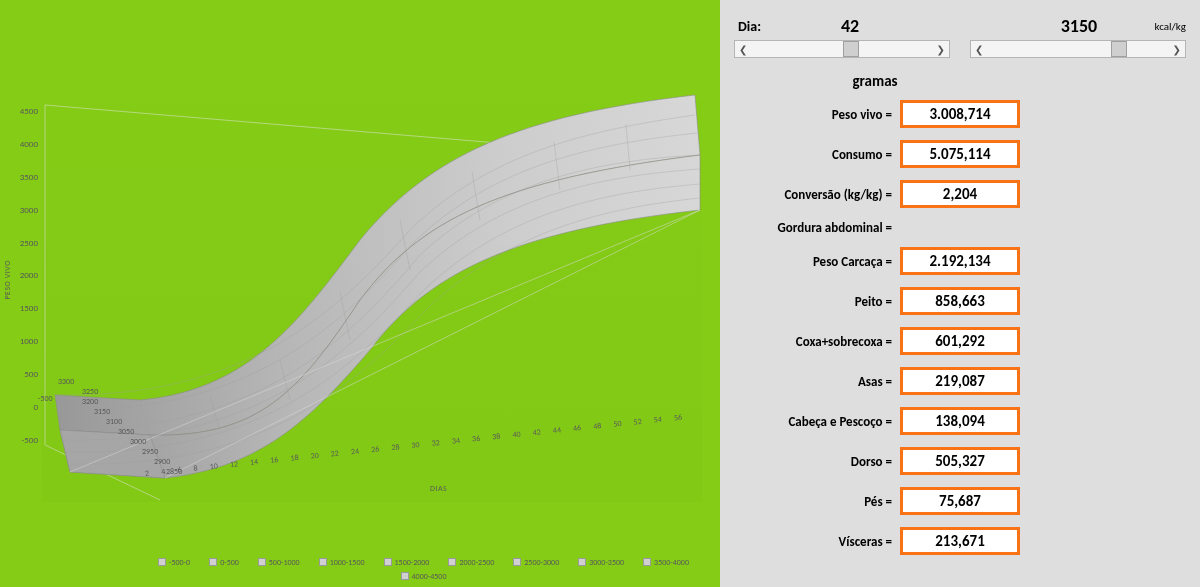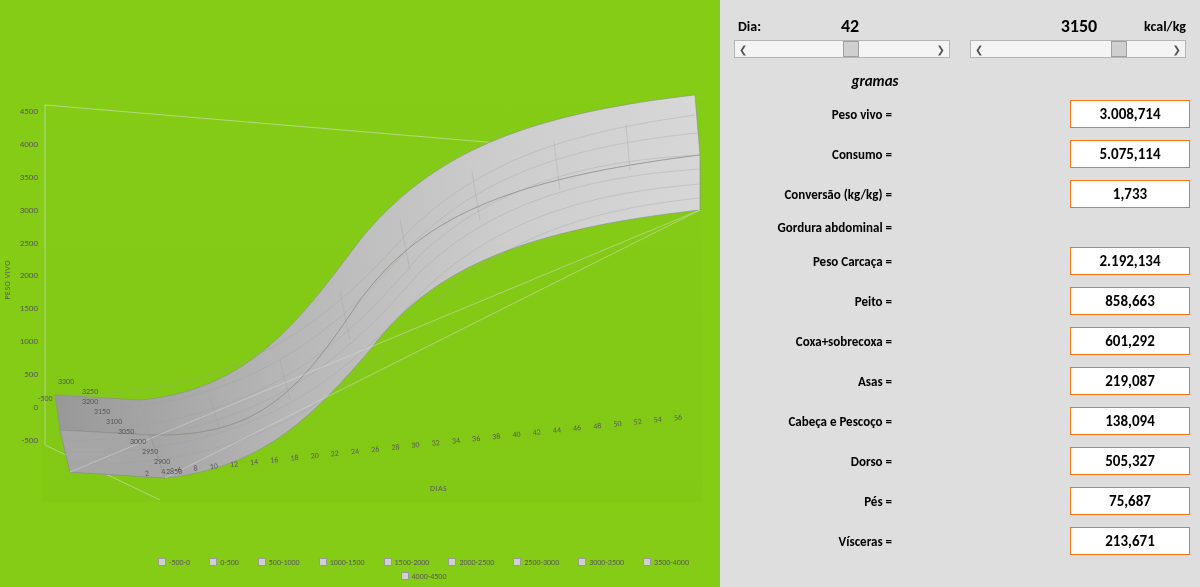--- a/index.html
+++ b/index.html
@@ -20,33 +20,33 @@
   .legend-item { display: flex; align-items: center; gap: 3px; font-size: 8px; color: #595959; padding-left: 7px; }
   .legend-sw { width: 8px; height: 8px; border: 1px solid #999; background: #d0d0d0; }
 
   
   .panel { flex: 1; background: #dedede; position: relative; padding: 14px 10px 10px 10px; }
   .top-row { display: flex; align-items: center; height: 24px; }
   .top-label { font-size: 14px; font-weight: bold; width: 60px; padding-left: 8px; }
   .top-val { font-size: 18px; font-weight: bold; width: 120px; text-align: center; }
   .top-spacer { flex: 1; }
   .top-val2 { font-size: 18px; font-weight: bold; width: 110px; text-align: center; }
-  .top-unit { font-size: 14px; font-weight: bold; width: 56px; text-align: right; padding-right: 4px; }
+  .top-unit { font-size: 11px; font-weight: normal; width: 56px; text-align: right; padding-right: 4px; }
 
   .slider-row { display: flex; gap: 20px; margin-top: 2px; padding: 0 4px; }
   .slider { flex: 1; height: 18px; background: #f4f4f4; border: 1px solid #b5b5b5; position: relative; display: flex; align-items: center; justify-content: space-between; padding: 0 4px; }
   .slider-btn { font-size: 10px; color: #555; user-select: none; }
   .slider-thumb { position: absolute; top: 0; width: 16px; height: 16px; background: #cfcfcf; border: 1px solid #a0a0a0; }
 
-  .unit-label { text-align: center; font-size: 15px; font-weight: bold; margin: 14px 0 10px; font-style: italic; }
+  .unit-label { text-align: center; font-size: 15px; font-weight: bold; margin: 14px 0 10px; }
 
   .rows { display: flex; flex-direction: column; gap: 12px; padding-left: 10px; }
-  .row { display: flex; align-items: center; justify-content: space-between; }
+  .row { display: flex; align-items: center; }
   .row-label { width: 160px; text-align: right; font-size: 13px; font-weight: bold; padding-right: 8px; }
-  .row-val { width: 120px; height: 28px; background: #fff; border: 1px solid #f97316; display: flex; align-items: center; justify-content: center; font-size: 15px; font-weight: bold; }
+  .row-val { width: 120px; height: 28px; background: #fff; border: 3px solid #f97316; display: flex; align-items: center; justify-content: center; font-size: 15px; font-weight: bold; }
 </style>
 </head>
 <body>
 
 <div class="chart-area">
 
   <div class="y-label">PESO VIVO</div>
   <div class="y-axis">
     <span class="y-tick">4500</span>
     <span class="y-tick">4000</span>
@@ -249,21 +249,21 @@
     <div class="row">
         <div class="row-label">Peso vivo =</div>
         <div class="row-val">3.008,714</div>
       </div>
     <div class="row">
         <div class="row-label">Consumo =</div>
         <div class="row-val">5.075,114</div>
       </div>
     <div class="row">
         <div class="row-label">Conversão (kg/kg) =</div>
-        <div class="row-val">1,733</div>
+        <div class="row-val">2,204</div>
       </div>
     <div class="row">
         <div class="row-label">Gordura abdominal =</div>
       </div>
     <div class="row">
         <div class="row-label">Peso Carcaça =</div>
         <div class="row-val">2.192,134</div>
       </div>
     <div class="row">
         <div class="row-label">Peito =</div>

